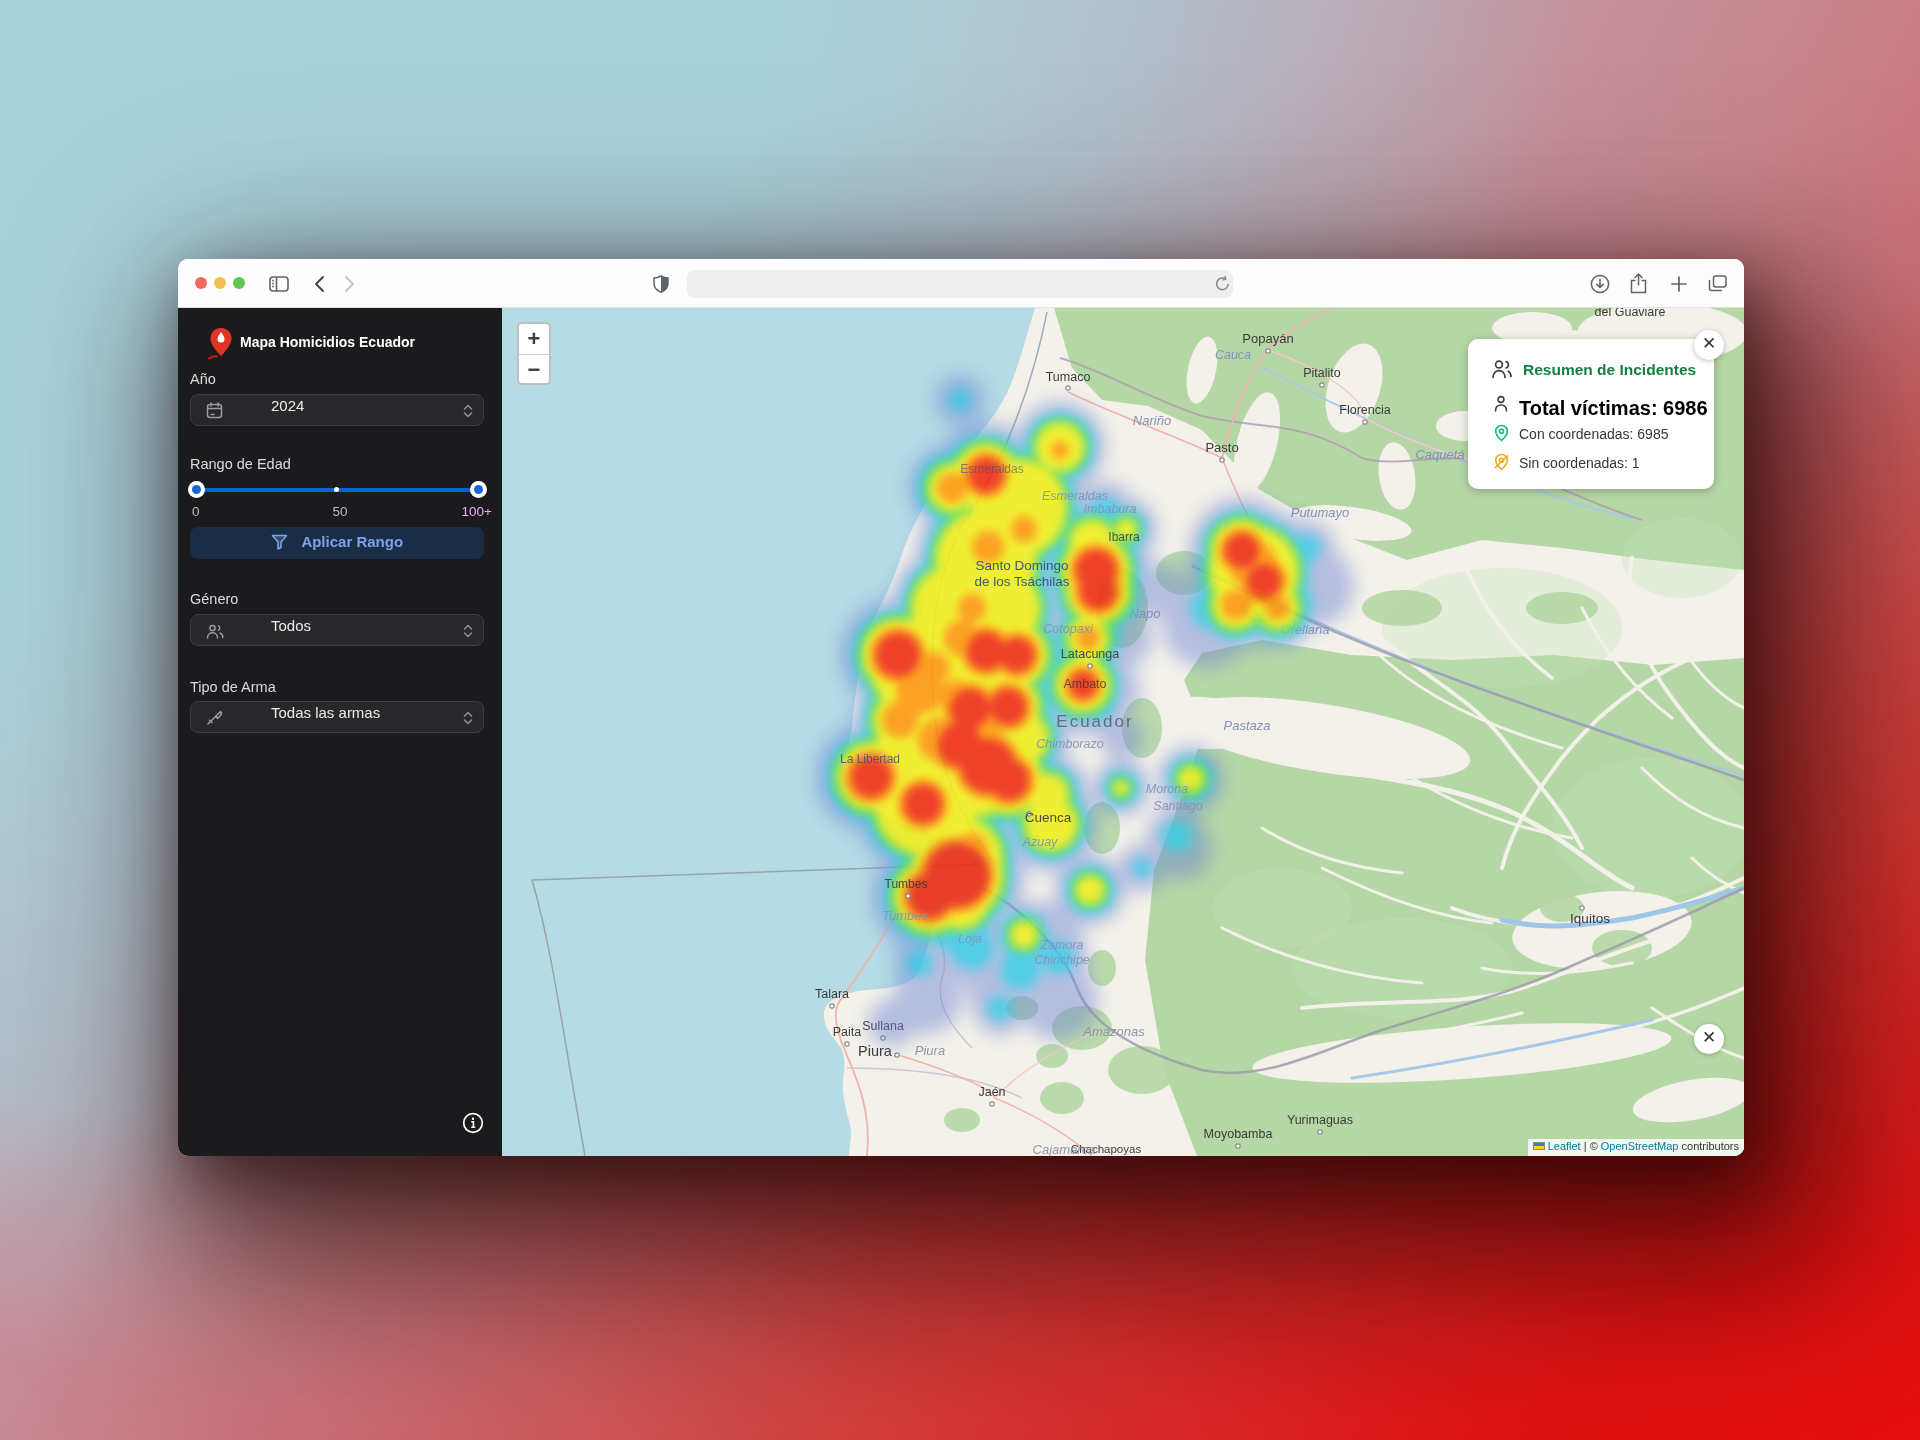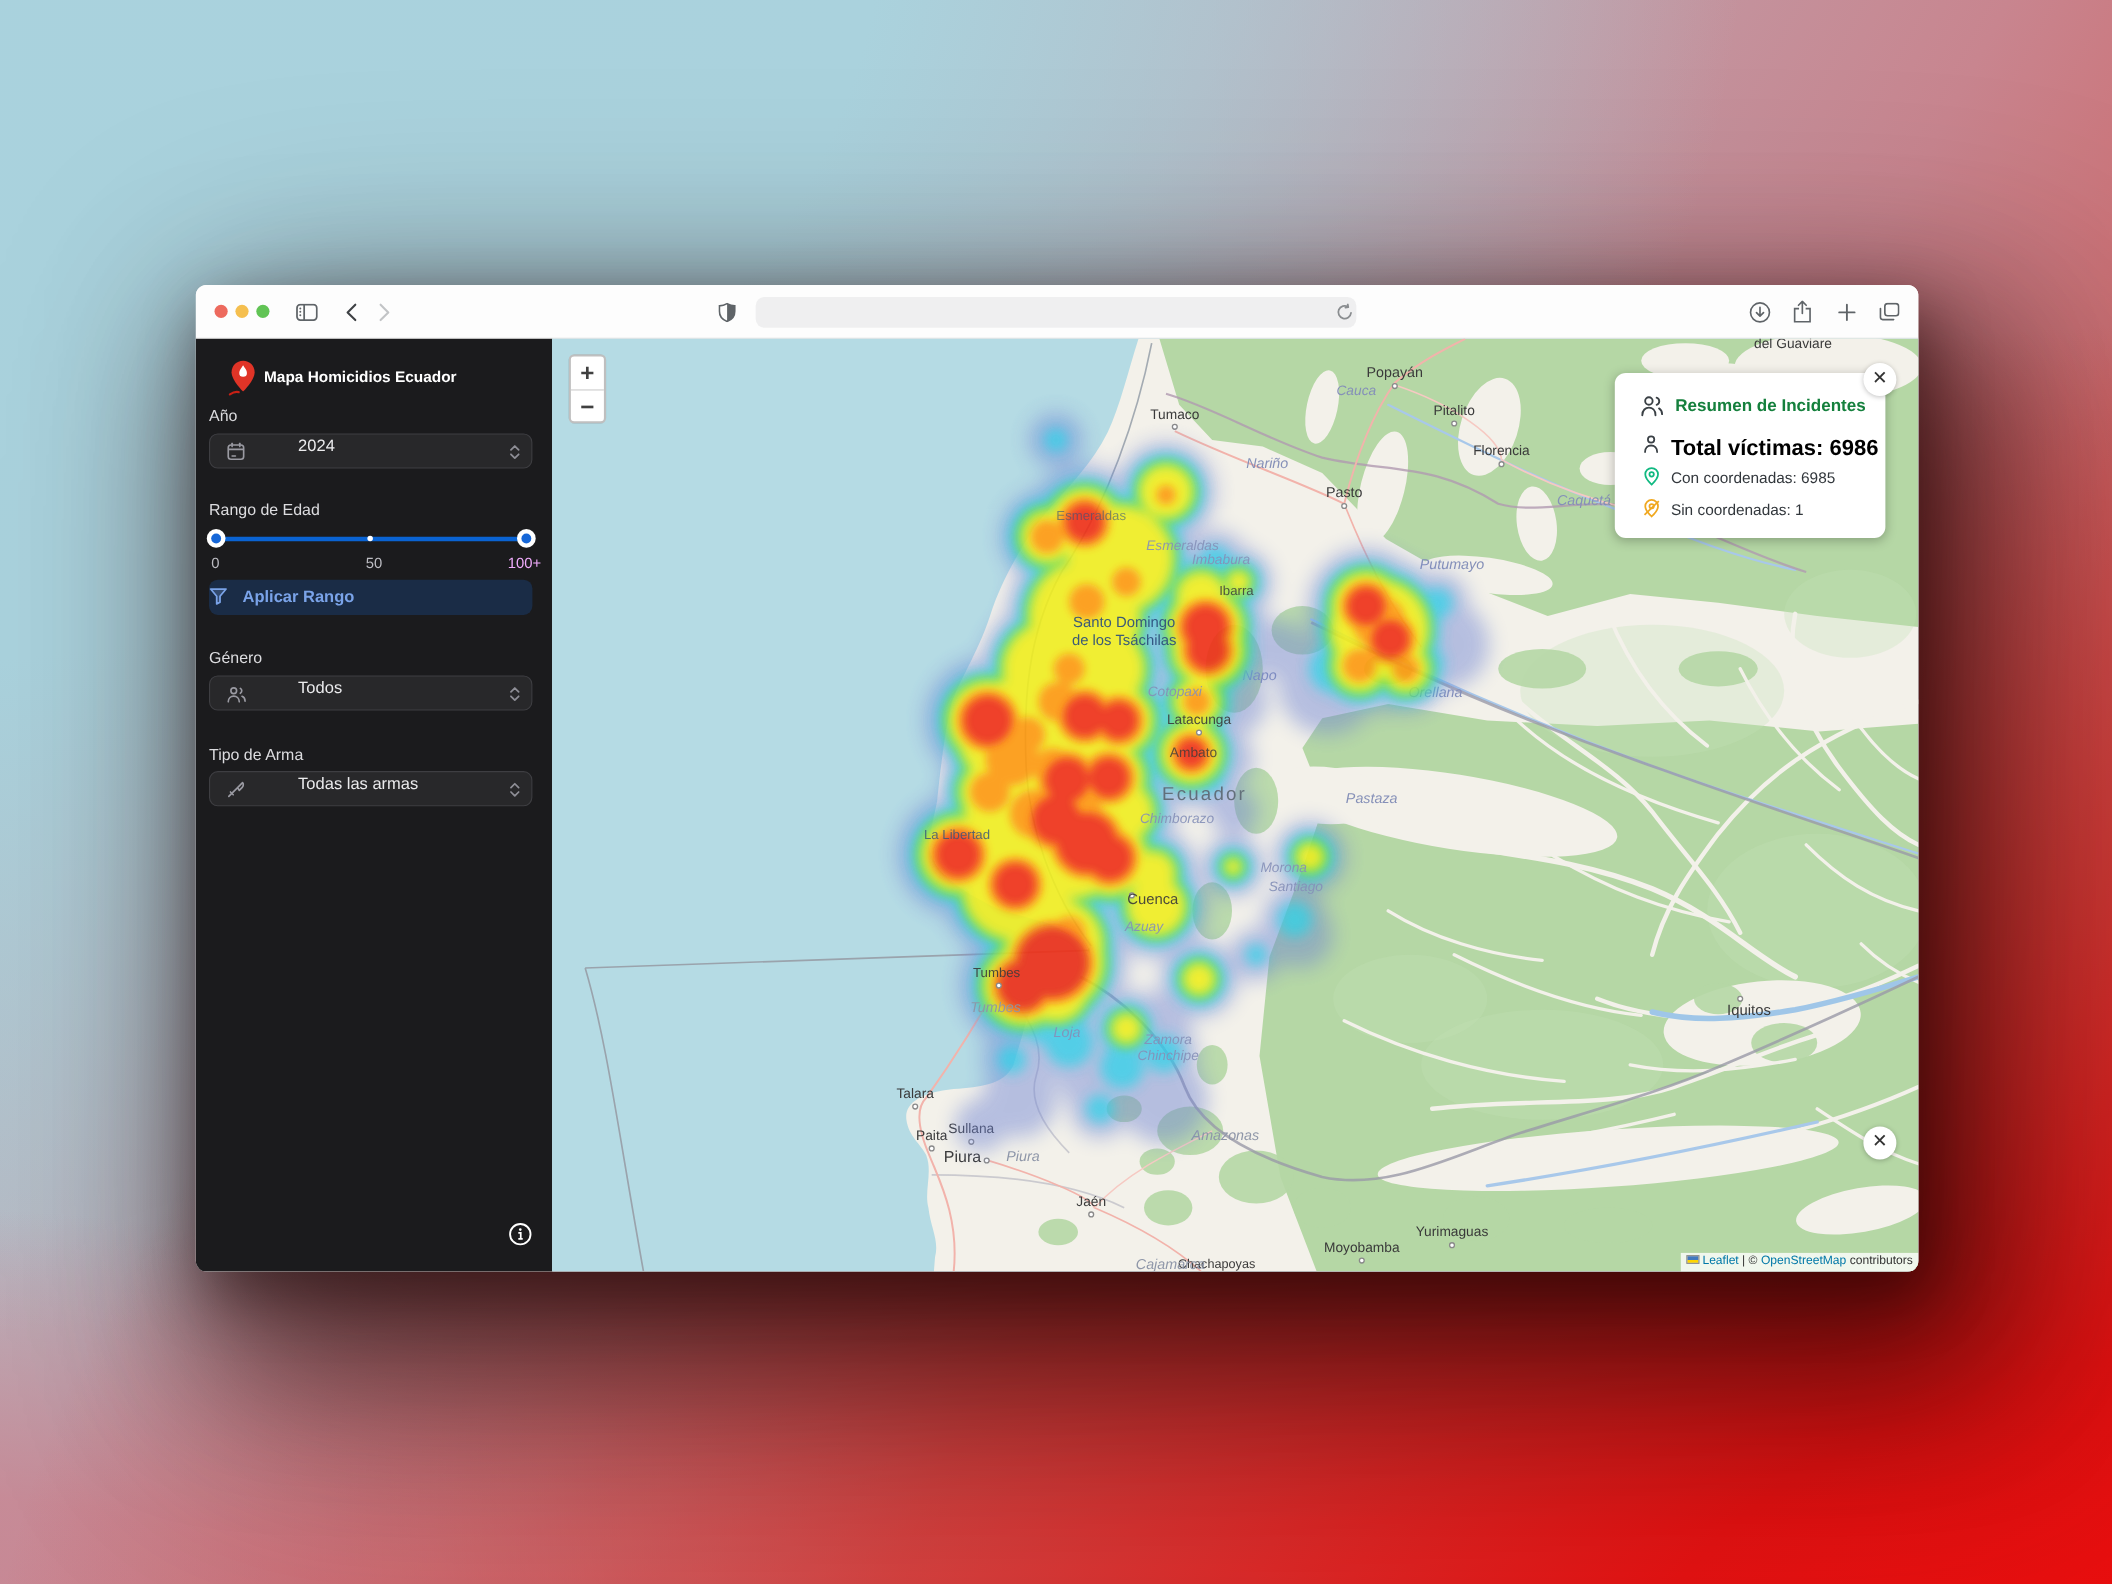--- a/index.html
+++ b/index.html
@@ -104,21 +104,21 @@
       <div class="lab" style="top:148px">Rango de Edad</div>
       <div style="position:absolute;left:18px;right:18px;top:180px;height:4px;background:#0a63d2;border-radius:2px"></div>
       <div style="position:absolute;left:156px;top:179px;width:5px;height:5px;border-radius:50%;background:#fff"></div>
       <div style="position:absolute;left:10px;top:173px;width:17px;height:17px;border-radius:50%;background:#fff"></div>
       <div style="position:absolute;left:14px;top:177px;width:9px;height:9px;border-radius:50%;background:#1667d8"></div>
       <div style="position:absolute;left:292px;top:173px;width:17px;height:17px;border-radius:50%;background:#fff"></div>
       <div style="position:absolute;left:296px;top:177px;width:9px;height:9px;border-radius:50%;background:#1667d8"></div>
       <div style="position:absolute;left:14px;top:196px;font-size:13.5px;color:#bcbcc2">0</div>
       <div style="position:absolute;left:0;right:0;top:196px;text-align:center;font-size:13.5px;color:#bcbcc2">50</div>
       <div style="position:absolute;right:10px;top:196px;font-size:13.5px;color:#f0abfc">100+</div>
-      <div style="position:absolute;left:12px;top:219px;width:294px;height:32px;background:#1a2c46;border-radius:8px;">
+      <div style="position:absolute;left:12px;top:219px;width:294px;height:32px;background:#1a2c46;border-radius:8px;text-align:center">
         <span style="position:relative;top:7px;margin-right:9px;vertical-align:-2px"><svg width="17" height="16" viewBox="0 0 17 16">
               <path d="M1.5,1.5 L15.5,1.5 L10,8 L10,13.5 L7,15 L7,8 Z" stroke="#7aa3e8" stroke-width="1.6" stroke-linejoin="round" fill="rgba(122,163,232,0.25)"></path>
             </svg></span>
         <span style="position:relative;top:6px;color:#7aa3e8;font-size:15px;font-weight:bold">Aplicar Rango</span>
       </div>
       <div class="lab" style="top:283px">Género</div>
       <div class="sel" style="top:306px">
         <span class="ic" style="top:9px"><svg width="18" height="15" viewBox="0 0 18 15">
               <circle cx="6.5" cy="4" r="2.6" fill="none" stroke="#9a9aa2" stroke-width="1.5"></circle>
               <path d="M1.5,14 C1.5,10.5 4,8.8 6.5,8.8 C9,8.8 11.5,10.5 11.5,14" fill="none" stroke="#9a9aa2" stroke-width="1.5" stroke-linecap="round"></path>

